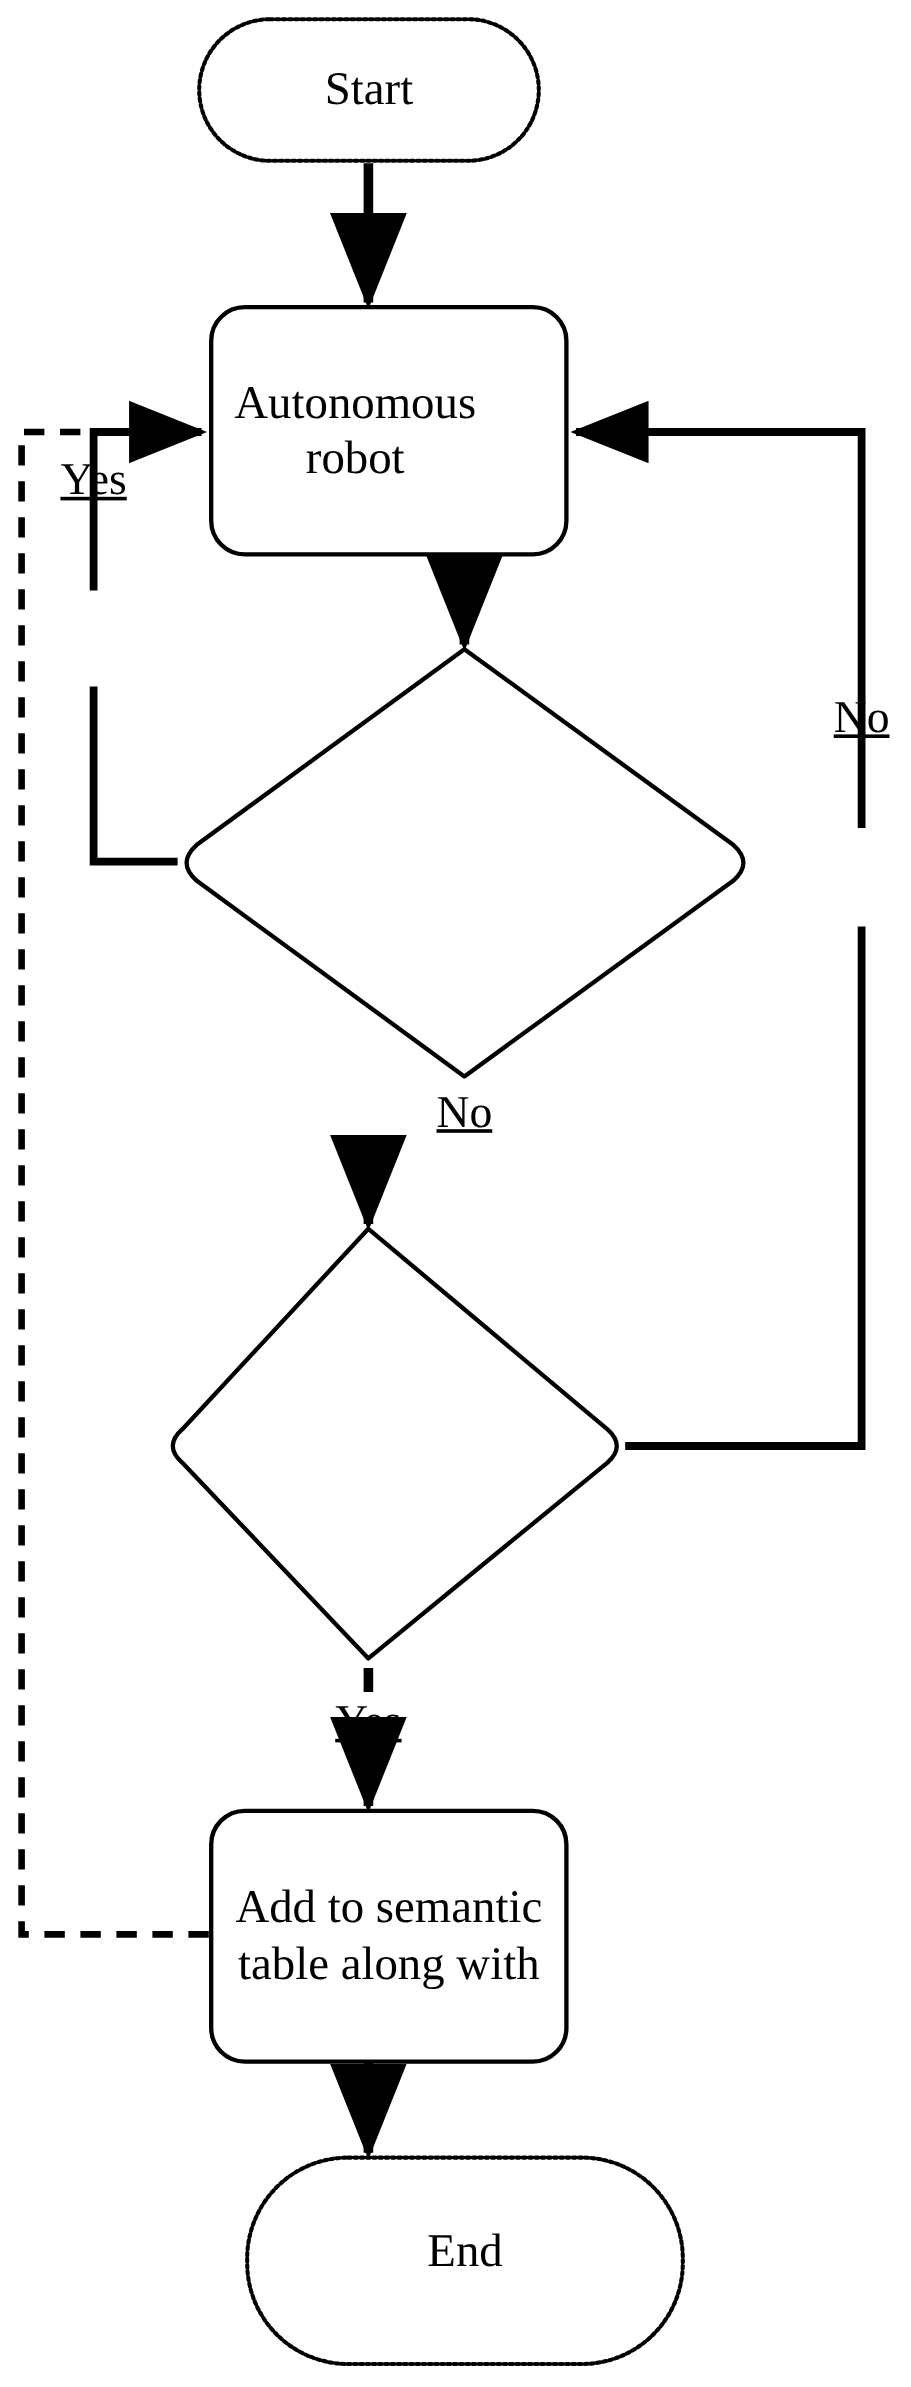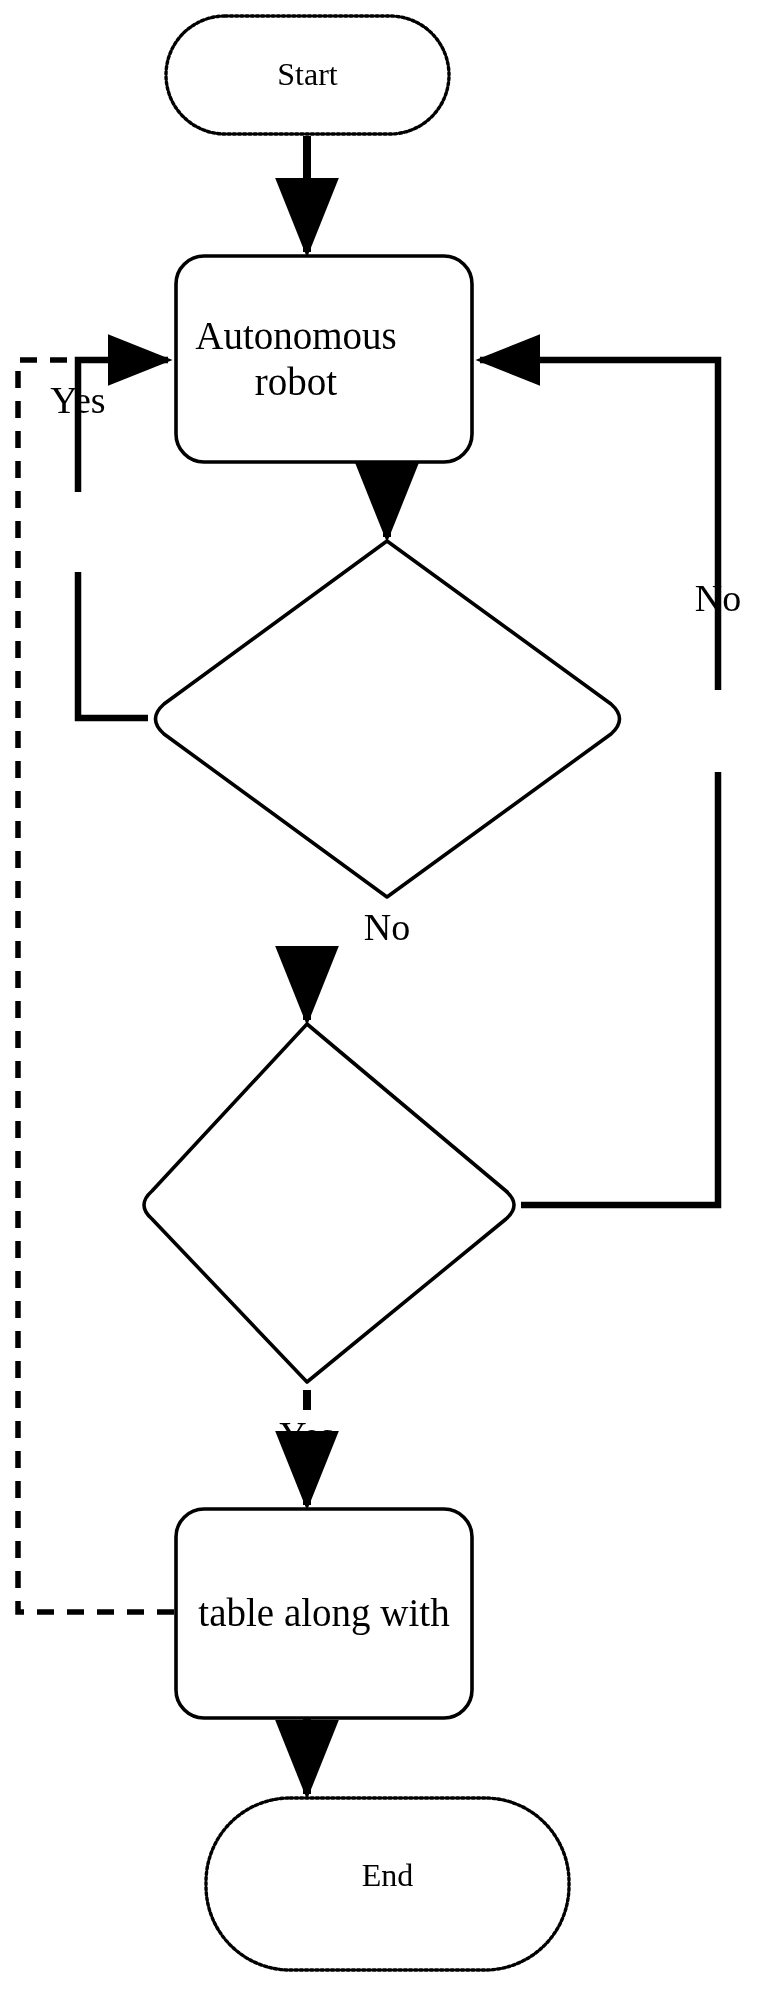--- a/index.html
+++ b/index.html
@@ -28,29 +28,30 @@
   .node-label {
     position: absolute;
     display: flex;
     align-items: center;
     justify-content: center;
     text-align: center;
     color: #000000;
     pointer-events: none;
     line-height: 1.18;
   }
-  .terminator-label { font-size: 32px; }
+  .terminator-label { font-size: 39px; }
   .process-label   { font-size: 39px; }
   .decision-label  { font-size: 39px; }
   .edge-label {
     position: absolute;
     color: #000000;
     font-size: 38px;
     text-align: center;
     white-space: nowrap;
+    text-decoration: underline;
   }
 </style>
 </head>
 <body>
 
 <div id="flow-root">
 
   <svg id="flow-svg" viewBox="0 0 759 1989" xmlns="http://www.w3.org/2000/svg">
     <defs>
       <marker id="arrowhead" markerWidth="10" markerHeight="8" refX="9.3" refY="4" orient="auto" markerUnits="strokeWidth">
@@ -104,20 +105,21 @@
 
   <div class="node-label terminator-label" style="left:166px; top:16px; width:283px; height:118px;">Start</div>
 
   <div class="node-label process-label" style="left:176px; top:256px; width:240px; height:206px; flex-direction:column;">
     <span>Autonomous robot</span>
   </div>
 
 
 
   <div class="node-label process-label" style="left:176px; top:1509px; width:296px; height:209px; flex-direction:column;">
+    <span>Add to semantic</span>
     <span>table along with</span>
   </div>
 
   <div class="node-label terminator-label" style="left:206px; top:1798px; width:363px; height:156px;">End</div>
 
   <div class="edge-label" style="left:28px; top:378px; width:100px;">Yes</div>
 
   <div class="edge-label" style="left:337px; top:905px; width:100px;">No</div>
 
   <div class="edge-label" style="left:668px; top:576px; width:100px;">No</div>

